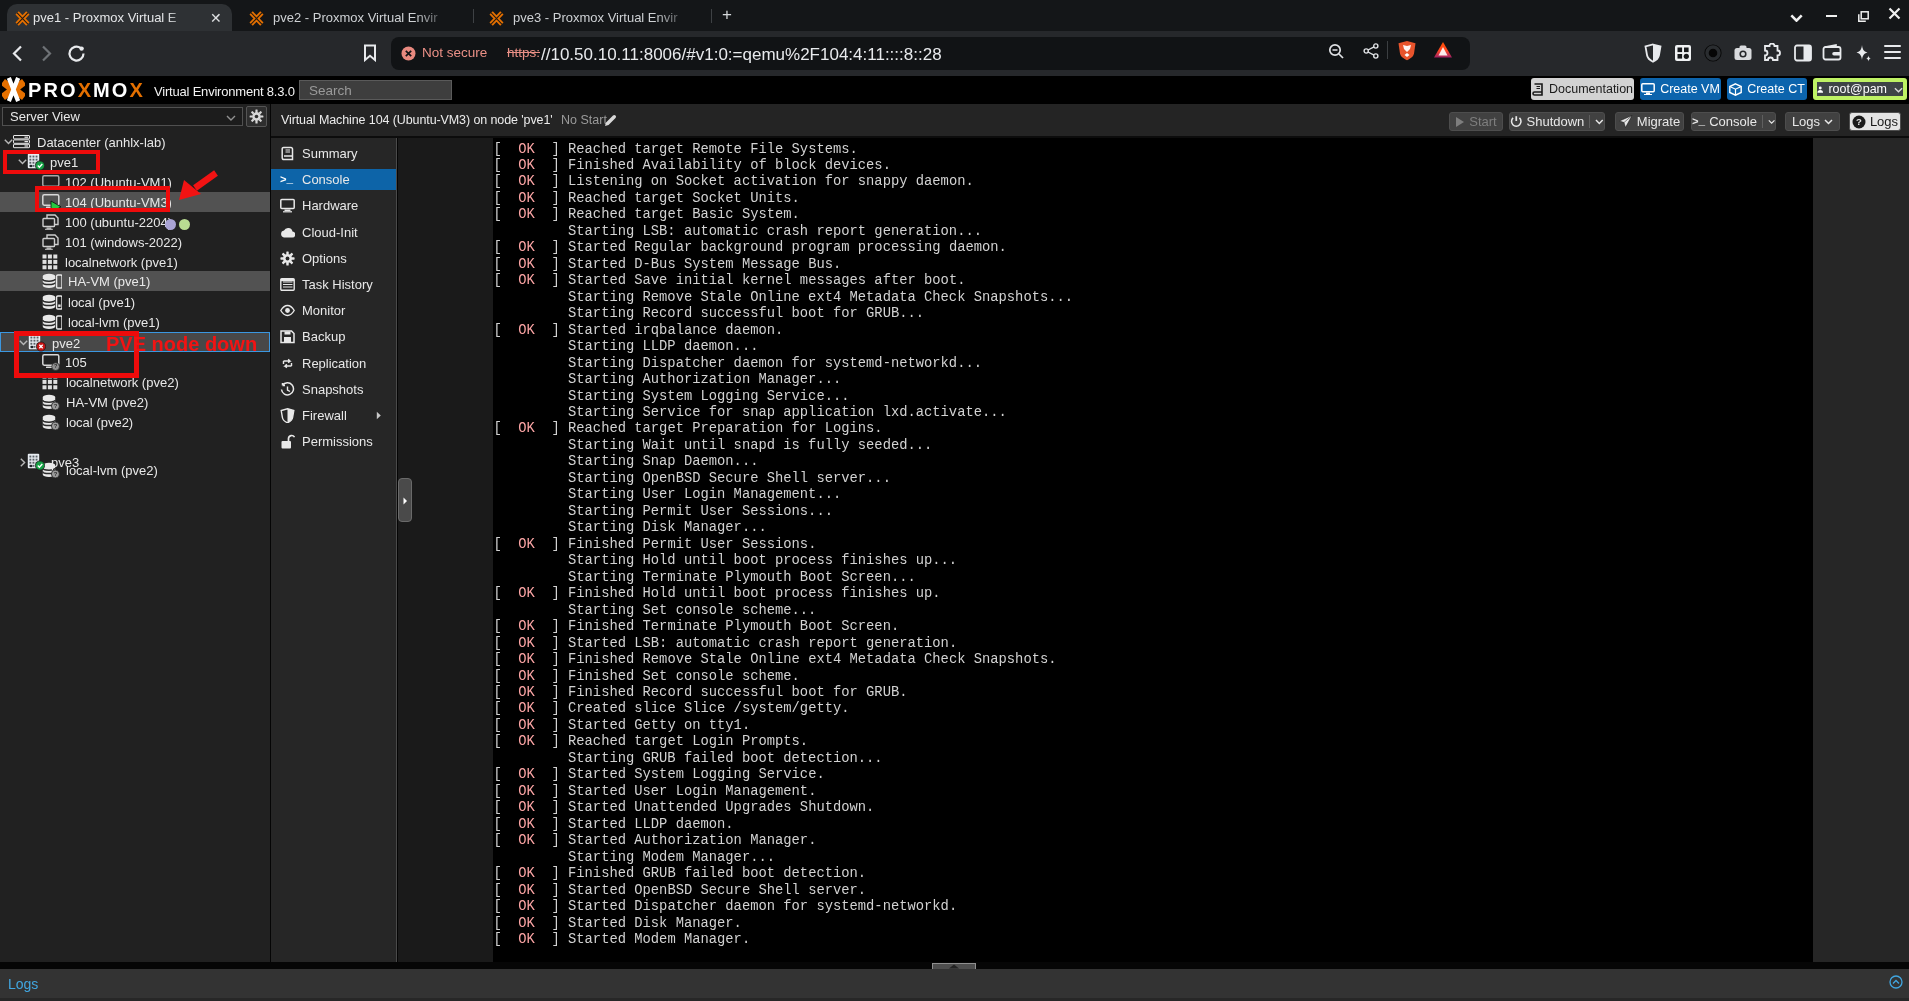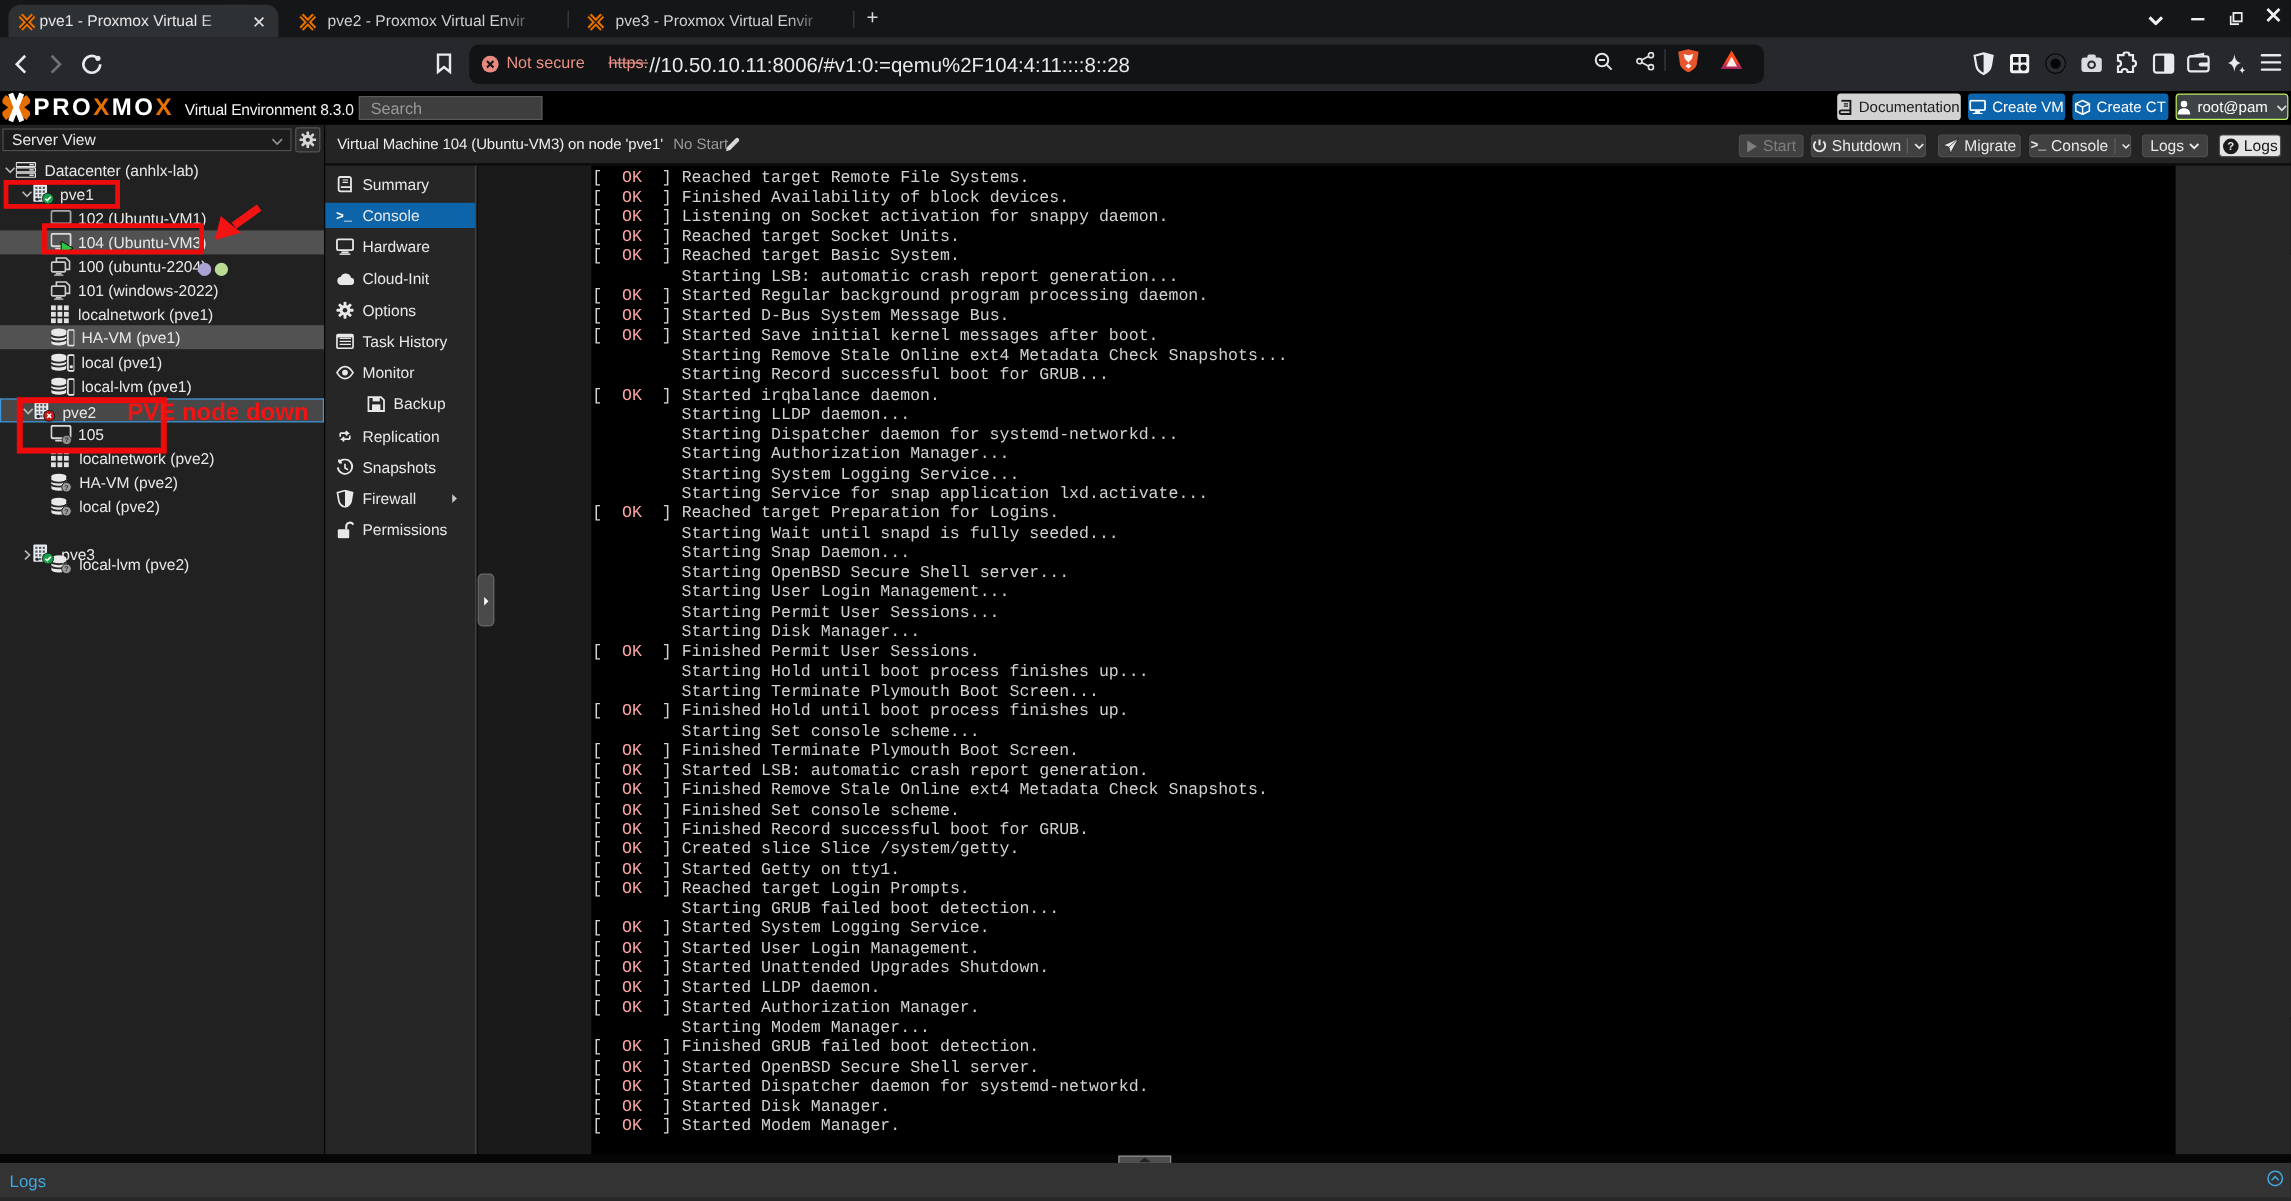--- a/index.html
+++ b/index.html
@@ -189,21 +189,21 @@
     </svg>Documentation</div>
 <div class="hbtn" style="left:1640px;width:81px;background:#0c64ad;color:#fff;"><svg width="14" height="12" viewBox="0 0 14 12">
       <rect x="0.8" y="0.8" width="12.4" height="8" rx="1" fill="none" stroke="#fff" stroke-width="1.5"></rect>
       <rect x="5" y="9.5" width="4" height="1.6" fill="#fff"></rect>
       <rect x="3" y="11" width="8" height="1" fill="#fff"></rect>
     </svg>Create VM</div>
 <div class="hbtn" style="left:1727px;width:80px;background:#0c64ad;color:#fff;"><svg width="13" height="13" viewBox="0 0 13 13">
       <path d="M6.5 0.8 L12.2 3.5 V9.5 L6.5 12.2 L0.8 9.5 V3.5 Z" fill="none" stroke="#fff" stroke-width="1.4"></path>
       <path d="M0.8 3.5 L6.5 6.2 L12.2 3.5 M6.5 6.2 V12.2" fill="none" stroke="#fff" stroke-width="1.2"></path>
     </svg>Create CT</div>
-<div class="hbtn" style="left:1813px;width:94px;background:#3e4446;border:1px solid #bef264;color:#fff;"><svg width="12" height="13" viewBox="0 0 12 13">
+<div class="hbtn" style="left:1813px;width:94px;background:#3e4446;border:4px solid #bef264;color:#fff;align-items:flex-end;"><svg width="12" height="13" viewBox="0 0 12 13">
       <circle cx="6" cy="3.6" r="2.7" fill="#fff"></circle>
       <path d="M0.8 12.5 C0.8 9 3 7.2 6 7.2 C9 7.2 11.2 9 11.2 12.5 Z" fill="#fff"></path>
     </svg>root@pam <span style="margin-left:2px;"><svg width="9" height="6" viewBox="0 0 10 6">
         <path d="M1 1 L5 5 L9 1" stroke="#d8d8d8" stroke-width="1.6" fill="none"></path>
       </svg></span></div>
 <div id="treepanel"></div>
 <div id="vmtitlebar"></div>
 <div id="menucol"></div>
 <div id="gapcol"></div>
 <div id="console"></div>
@@ -527,21 +527,21 @@
     </div>
 <div class="mitem" style="top:162.2px;">
       <span class="micon">
         <svg width="15" height="15" viewBox="0 0 15 15">
           <path d="M0.8 7.5 C3 3.8 5.5 2.5 7.5 2.5 C9.5 2.5 12 3.8 14.2 7.5 C12 11.2 9.5 12.5 7.5 12.5 C5.5 12.5 3 11.2 0.8 7.5 Z" fill="none" stroke="#e8e8e8" stroke-width="1.4"></path>
           <circle cx="7.5" cy="7.5" r="2.4" fill="#e8e8e8"></circle>
         </svg>
       </span>
       <span class="mtext">Monitor</span>
     </div>
-<div class="mitem" style="top:188.4px;margin-left:26px;">
+<div class="mitem" style="top:188.4px;">
       <span class="micon">
         <svg width="15" height="15" viewBox="0 0 15 15">
           <path d="M1 2 H11.5 L14 4.5 V13.5 H1 Z" fill="none" stroke="#e8e8e8" stroke-width="1.5"></path>
           <rect x="4" y="8" width="7" height="5.5" fill="#e8e8e8"></rect>
           <rect x="4.5" y="2.5" width="6" height="3" fill="#e8e8e8"></rect>
         </svg>
       </span>
       <span class="mtext">Backup</span>
     </div>
 <div class="mitem" style="top:214.6px;">

